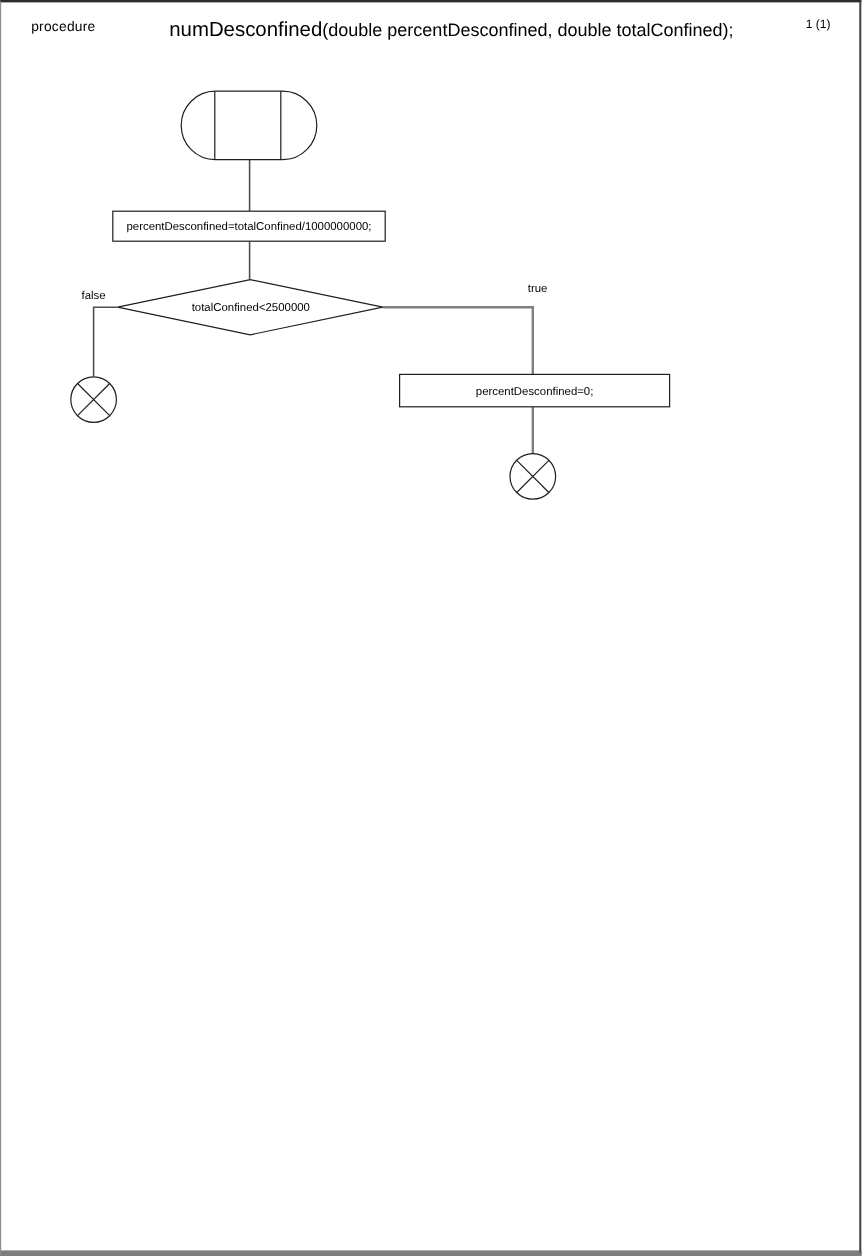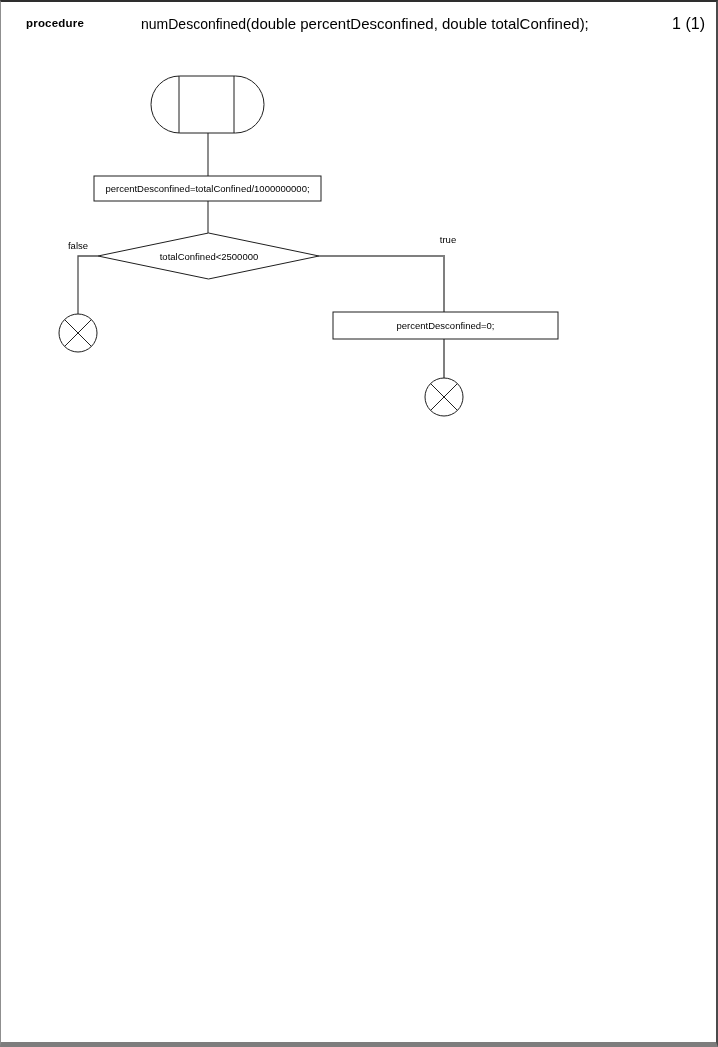--- a/index.html
+++ b/index.html
@@ -21,38 +21,38 @@
   .page-header {
     position: absolute;
     top: 0; left: 0; right: 0;
     height: 40px;
   }
   .kind-label {
     position: absolute;
     left: 25px;
     top: 15px;
     font-size: 11.5px;
-    font-weight: bold;
+    font-weight: normal;
     color: #000000;
     letter-spacing: 0.2px;
   }
   .signature {
     position: absolute;
     left: 140px;
     top: 13px;
     white-space: nowrap;
     color: #000000;
   }
-  .signature .sig-name { font-size: 14px; }
+  .signature .sig-name { font-size: 17px; }
   .signature .sig-params { font-size: 15px; }
   .page-number {
     position: absolute;
-    right: 11px;
+    right: 24px;
     top: 13px;
-    font-size: 16px;
+    font-size: 10px;
     color: #000000;
   }
   svg.diagram {
     position: absolute;
     top: 0; left: 0;
     width: 715px;
     height: 1040px;
   }
   svg.diagram text {
     font-family: "Liberation Sans", "DejaVu Sans", sans-serif;

